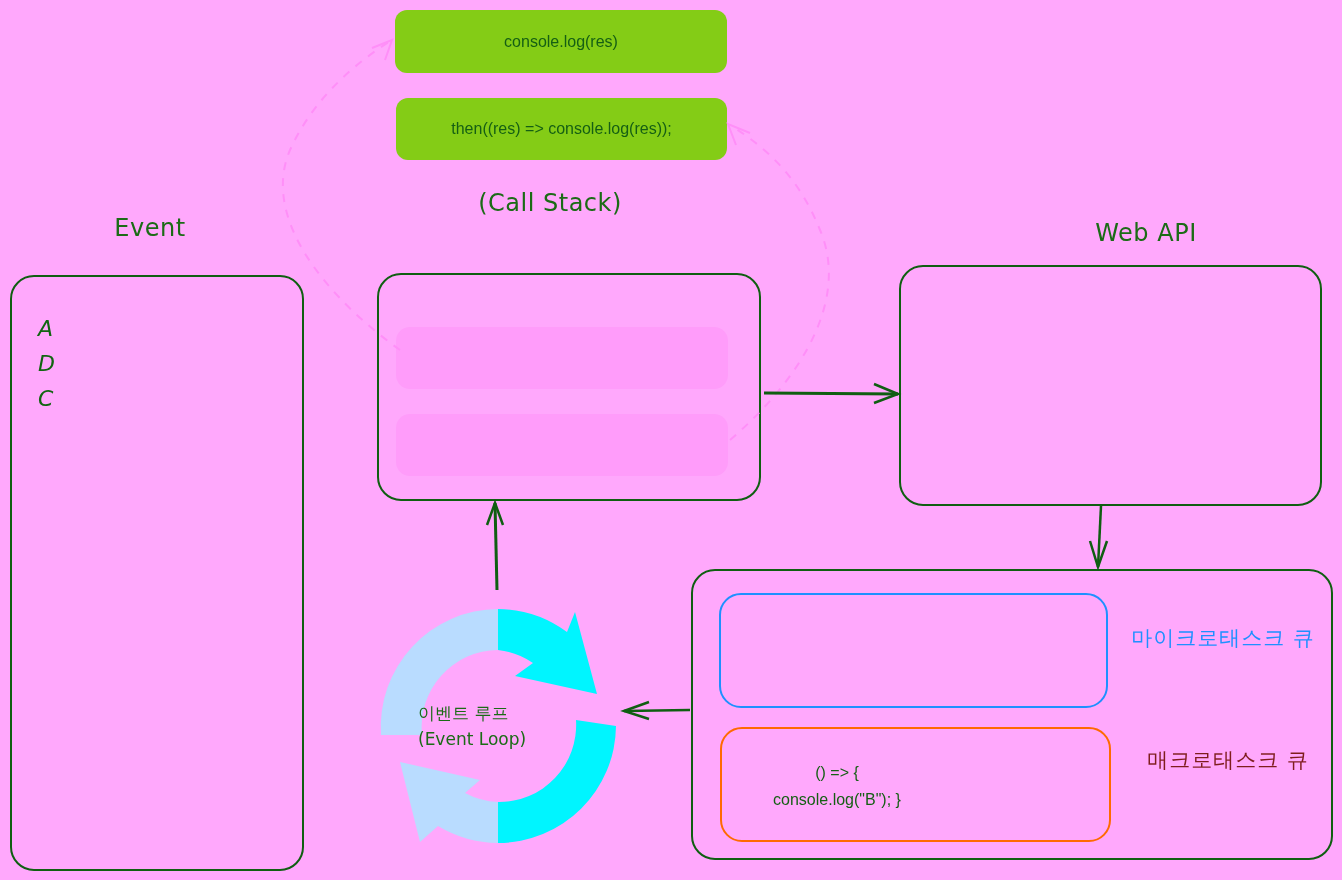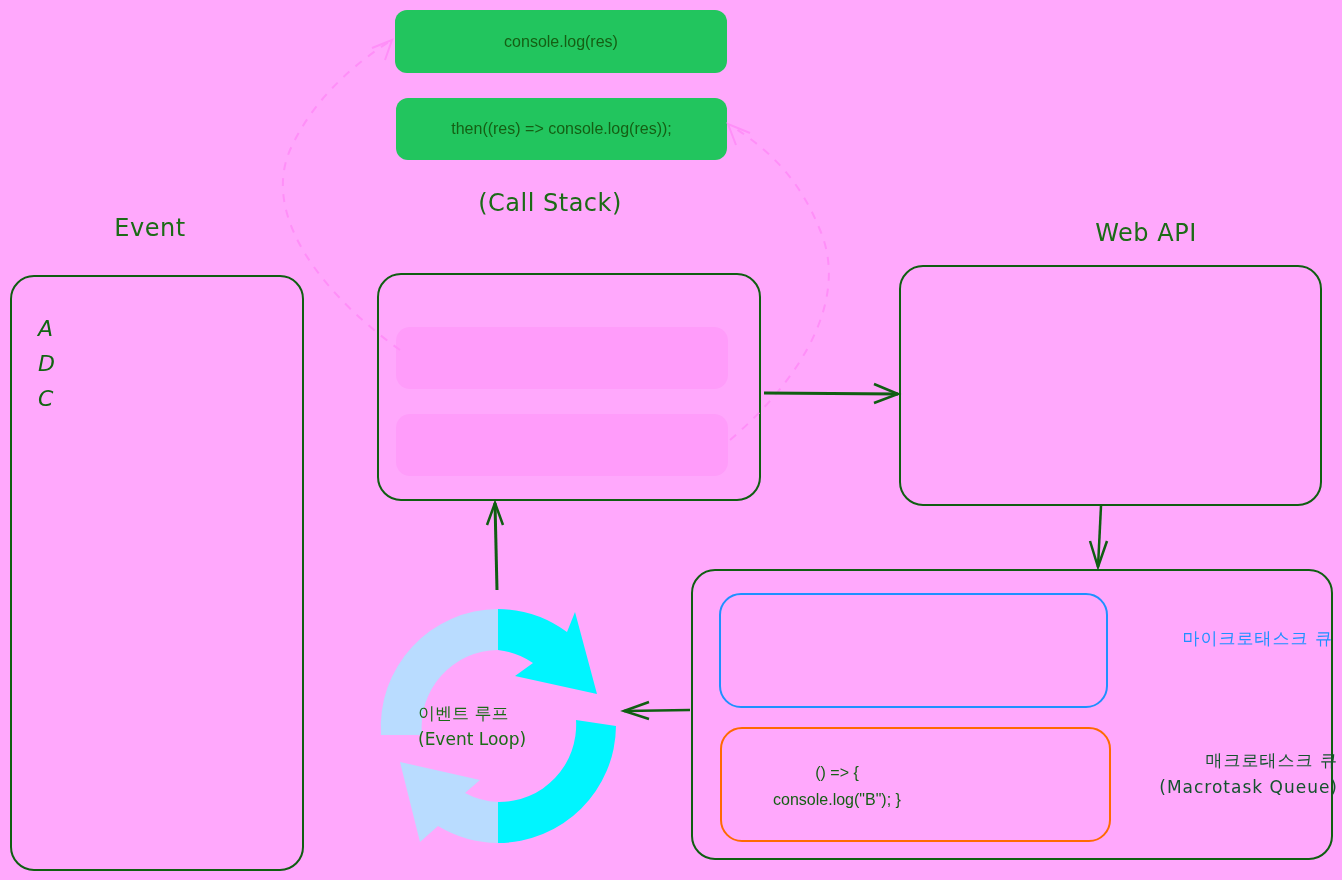--- a/index.html
+++ b/index.html
@@ -5,27 +5,27 @@
   html, body { margin: 0; padding: 0; }
   body {
     width: 1342px; height: 880px; background: #ffa8fc; position: relative; overflow: hidden;
     font-family: "DejaVu Sans", sans-serif;
   }
   .abs { position: absolute; }
   .hand { font-family: "DejaVu Sans", sans-serif; color: #1b6b16; }
   .title { font-size: 24px; text-align: center; line-height: 36px; letter-spacing: 0.5px; }
   .box { border: 2px solid #0f5e11; border-radius: 24px; box-sizing: border-box; }
   .chip {
-    background: #22c55e; border-radius: 12px; color: #155f14;
+    background: #84cc16; border-radius: 12px; color: #155f14;
     font-family: "Liberation Sans", sans-serif; font-size: 16px;
     display: flex; align-items: center; justify-content: center;
   }
   .ghost { background: #ff9cfa; border-radius: 14px; }
   .output-line { font-size: 22px; line-height: 35px; color: #116511; font-style: italic; }
-  .queue-label { font-size: 17px; text-align: right; line-height: 27px; letter-spacing: 1px; }
+  .queue-label { font-size: 21px; text-align: center; line-height: 27px; letter-spacing: 1px; }
   .code { font-family: "Liberation Sans", sans-serif; font-size: 16px; color: #155f14; text-align: center; line-height: 27px; }
   svg.overlay { position: absolute; left: 0; top: 0; pointer-events: none; }
 </style>
 </head>
 <body>
 
 <div class="abs chip" style="left:395px; top:10px; width:332px; height:63px;">
   <span>console.log(res)</span>
 </div>
 <div class="abs chip" style="left:396px; top:98px; width:331px; height:62px;">
@@ -56,23 +56,22 @@
   <div class="abs" style="left:26px; top:22px; width:389px; height:115px; border:2px solid #1e90ff; border-radius:22px; box-sizing:border-box;"></div>
   <div class="abs queue-label" style="left:420px; top:54px; width:220px; color:#1e90ff;">
     <div>마이크로태스크 큐</div>
   </div>
   <div class="abs" style="left:27px; top:156px; width:391px; height:115px; border:2px solid #ff6a00; border-radius:22px; box-sizing:border-box;">
     <div class="abs code" style="left:20px; top:30px; width:190px;">
       <div>() =&gt; {</div>
       <div>console.log("B"); }</div>
     </div>
   </div>
-  <div class="abs queue-label" style="left:425px; top:176px; width:220px; color:#14532d;">
+  <div class="abs queue-label" style="left:425px; top:176px; width:220px; color:#7f1d1d;">
     <div>매크로태스크 큐</div>
-    <div>(Macrotask Queue)</div>
   </div>
 </div>
 
 <svg class="overlay" width="1342" height="880">
 
   <path d="M400,350 C330,300 260,220 290,150 C315,95 360,60 392,40" fill="none" stroke="#ff8ff8" stroke-width="2" stroke-dasharray="8,8"></path>
   <path d="M372,48 L392,40 L385,60" fill="none" stroke="#ff8ff8" stroke-width="2"></path>
   <path d="M730,440 C800,380 850,300 820,230 C800,180 770,150 730,125" fill="none" stroke="#ff8ff8" stroke-width="2" stroke-dasharray="8,8"></path>
   <path d="M750,133 L728,124 L736,145" fill="none" stroke="#ff8ff8" stroke-width="2"></path>
 

